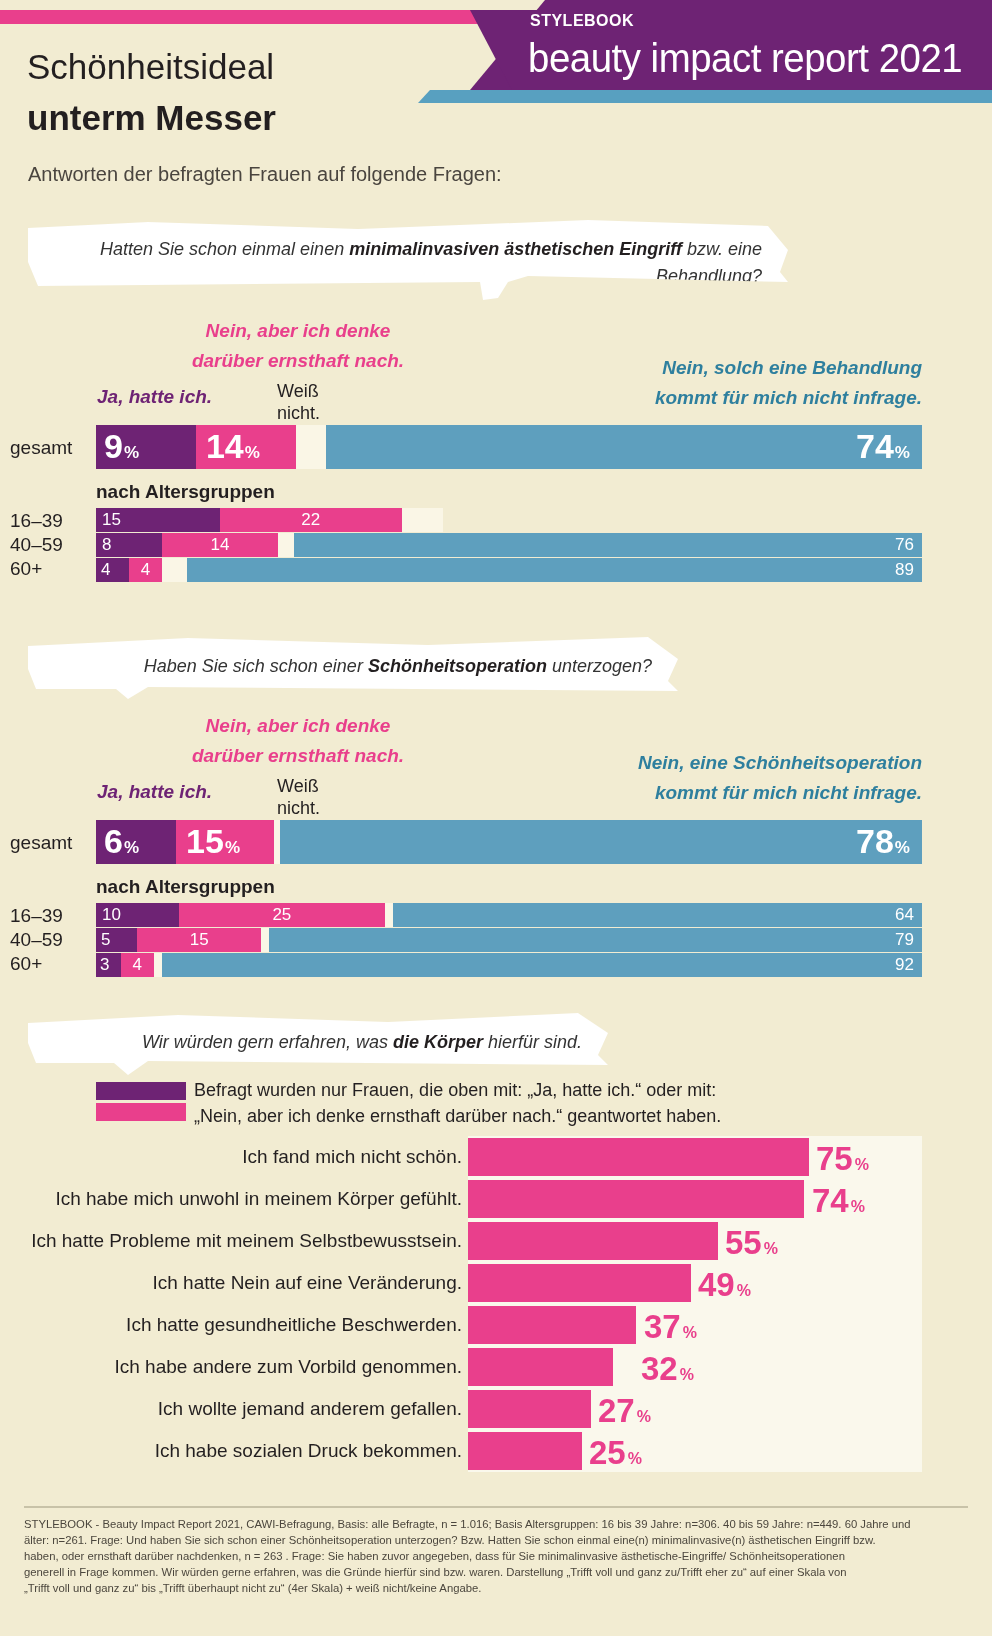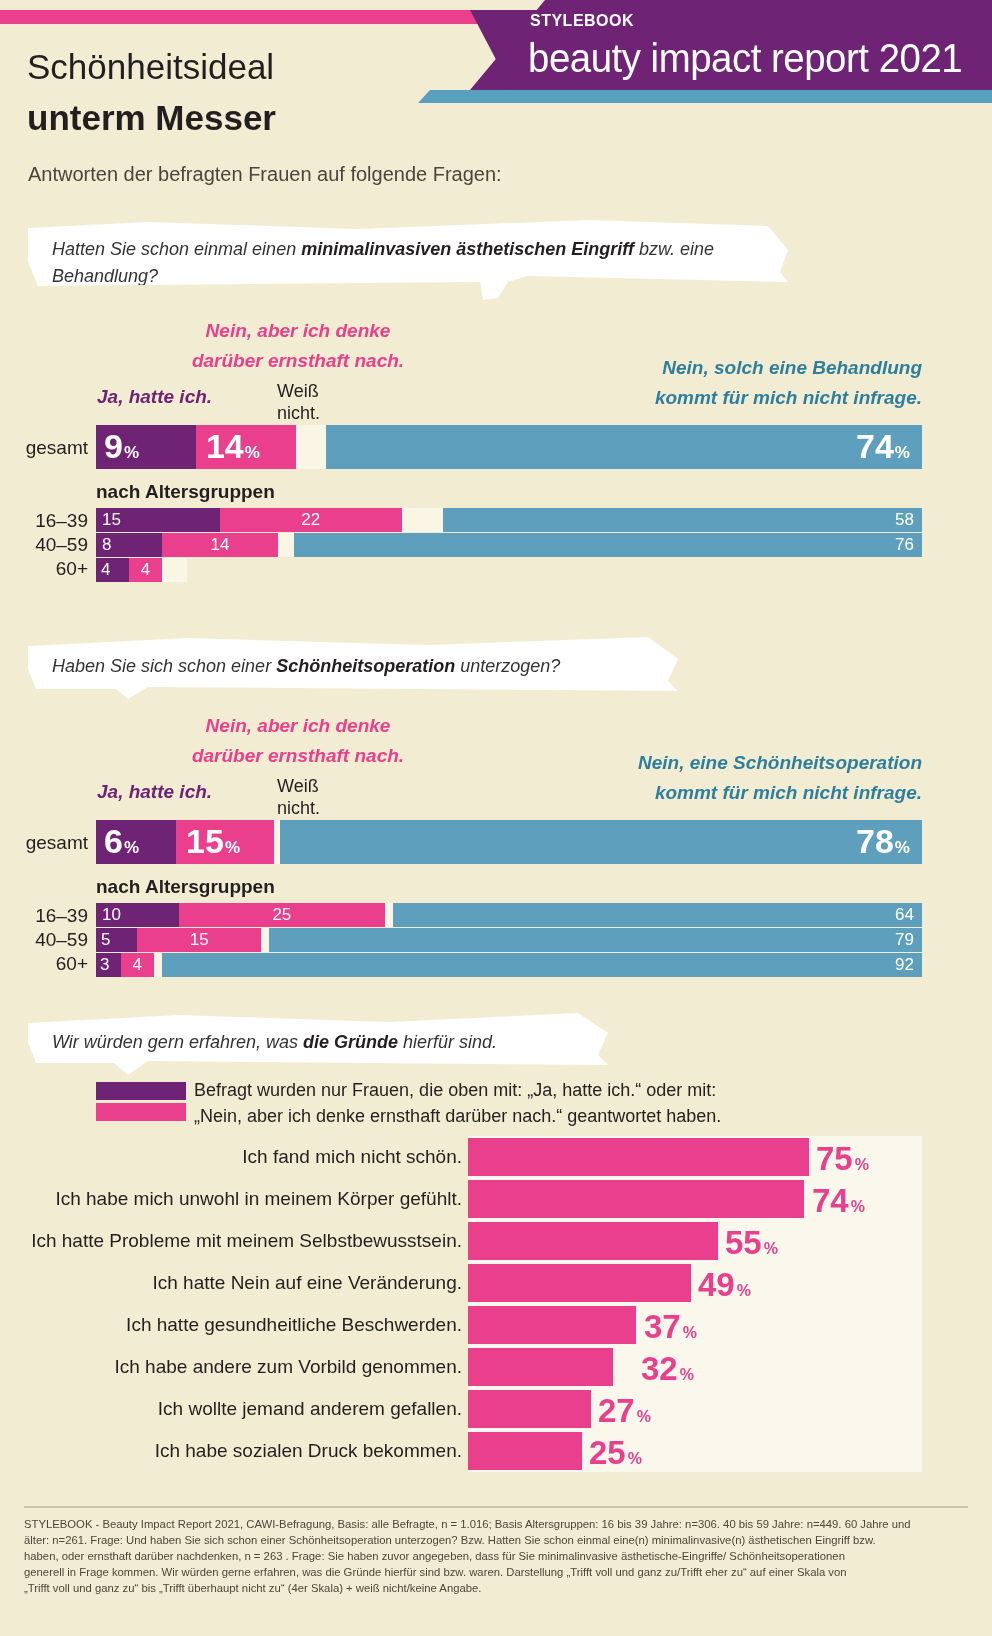--- a/index.html
+++ b/index.html
@@ -50,21 +50,21 @@
   .title2 { position:absolute; left:27px; top:98px; font-size:35px; font-weight:bold; color:#231f20; }
   .subtitle { position:absolute; left:28px; top:163px; font-size:20px; color:#4a453f; }
 
   
   .bubble {
     position:absolute; background:#ffffff;
     filter: drop-shadow(3px 5px 5px rgba(0,0,0,0.25));
     font-style:italic; font-size:18px; color:#333;
     line-height:1.5;
   }
-  .bubble .b-in { padding:16px 26px 18px 24px; }
+  .bubble .b-in { padding:16px 26px 18px 24px;text-align:right; }
   .bubble b { font-weight:bold; font-style:italic; color:#231f20; }
   .bubble-a {
     left:28px; top:220px; width:760px; height:80px;
     clip-path: polygon(0 8px, 120px 2px, 330px 9px, 560px 0, 740px 6px, 760px 30px,
                        752px 52px, 760px 62px, 500px 56px, 480px 62px, 470px 78px,
                        455px 80px, 452px 62px, 10px 66px, 0 42px);
   }
   .bubble-b {
     left:28px; top:637px; width:650px; height:62px;
     clip-path: polygon(0 9px, 160px 1px, 400px 8px, 620px 0, 650px 22px,
@@ -75,21 +75,21 @@
     left:28px; top:1013px; width:580px; height:62px;
     clip-path: polygon(0 10px, 150px 2px, 360px 9px, 550px 0, 580px 20px,
                        570px 42px, 580px 52px, 120px 48px, 100px 62px,
                        86px 50px, 8px 50px, 0 30px);
   }
   .lbl-purple { position:absolute; font-style:italic; font-weight:bold; font-size:19px; color:#6e2374; white-space:nowrap; }
   .lbl-pink   { position:absolute; font-style:italic; font-weight:bold; font-size:19px; color:#e93f8c; white-space:nowrap; text-align:center; }
   .lbl-blue   { position:absolute; font-style:italic; font-weight:bold; font-size:19px; color:#2e7f9e; white-space:nowrap; text-align:center; }
   .lbl-black  { position:absolute; font-size:18px; color:#231f20; line-height:1.15; }
 
-  .rowlabel { position:absolute; font-size:19px; color:#231f20; text-align:right; white-space:nowrap; }
+  .rowlabel { position:absolute; font-size:19px; color:#231f20; text-align:left; white-space:nowrap; }
   .agehdr   { position:absolute; font-size:19px; font-weight:bold; color:#231f20; }
 
   .barrow { position:absolute; left:96px; width:826px; display:flex; }
   .seg { height:100%; position:relative; }
   .seg-p { background:#6e2374; }
   .seg-k { background:#e93f8c; }
   .seg-w { background:#faf6e6; }
   .seg-b { background:#5e9fbe; }
 
   .big-num {
@@ -169,23 +169,20 @@
 
 <div class="rowlabel" style="left:10px; top:510px; width:78px;">16–39</div>
 <div class="barrow" style="top:508px; height:24px;">
   <div class="seg seg-p" style="width:15%">
       <span class="sm-num" style="left:6px;">15</span>
     </div>
   <div class="seg seg-k" style="width:22%">
       <span class="sm-num" style="left:50%;transform:translate(-50%,-52%);">22</span>
     </div>
   <div class="seg seg-w" style="width:5%"></div>
-  <div class="seg seg-b" style="width:58%">
-      <span class="sm-num" style="right:8px;">58</span>
-    </div>
 </div>
 
 <div class="rowlabel" style="left:10px; top:534px; width:78px;">40–59</div>
 <div class="barrow" style="top:533px; height:24px;">
   <div class="seg seg-p" style="width:8%">
       <span class="sm-num" style="left:6px;">8</span>
     </div>
   <div class="seg seg-k" style="width:14%">
       <span class="sm-num" style="left:50%;transform:translate(-50%,-52%);">14</span>
     </div>
@@ -197,20 +194,23 @@
 
 <div class="rowlabel" style="left:10px; top:558px; width:78px;">60+</div>
 <div class="barrow" style="top:558px; height:24px;">
   <div class="seg seg-p" style="width:4%">
       <span class="sm-num" style="left:5px;">4</span>
     </div>
   <div class="seg seg-k" style="width:4%">
       <span class="sm-num" style="left:50%;transform:translate(-50%,-52%);">4</span>
     </div>
   <div class="seg seg-w" style="width:3%"></div>
+  <div class="seg seg-b" style="width:89%">
+      <span class="sm-num" style="right:8px;">89</span>
+    </div>
 </div>
 
 <div class="bubble bubble-b">
   <div class="b-in">
     <span>Haben Sie sich schon einer </span><b>Schönheitsoperation</b><span> unterzogen?</span>
   </div>
 </div>
 
 <div class="lbl-pink" style="left:168px; top:715px; width:260px;">Nein, aber ich denke</div>
 <div class="lbl-pink" style="left:168px; top:745px; width:260px;">darüber ernsthaft nach.</div>
@@ -273,21 +273,21 @@
       <span class="sm-num" style="left:50%;transform:translate(-50%,-52%);">4</span>
     </div>
   <div class="seg seg-w" style="width:1%"></div>
   <div class="seg seg-b" style="width:92%">
       <span class="sm-num" style="right:8px;">92</span>
     </div>
 </div>
 
 <div class="bubble bubble-c">
   <div class="b-in">
-    <span>Wir würden gern erfahren, was </span><b>die Gründe</b><span> hierfür sind.</span>
+    <span>Wir würden gern erfahren, was </span><b>die Körper</b><span> hierfür sind.</span>
   </div>
 </div>
 
 <div class="legend-sw-p" style="left:96px; top:1082px;"></div>
 <div class="legend-sw-k" style="left:96px; top:1103px;"></div>
 <div class="legend-txt" style="left:194px; top:1077px;">Befragt wurden nur Frauen, die oben mit: „Ja, hatte ich.“ oder mit:</div>
 <div class="legend-txt" style="left:194px; top:1103px;">„Nein, aber ich denke ernsthaft darüber nach.“ geantwortet haben.</div>
 
 <div class="r-track" style="top:1136px; height:42px;"></div>
 <div class="r-bar" style="top:1138px; height:38px; width:340.5px;"></div>

